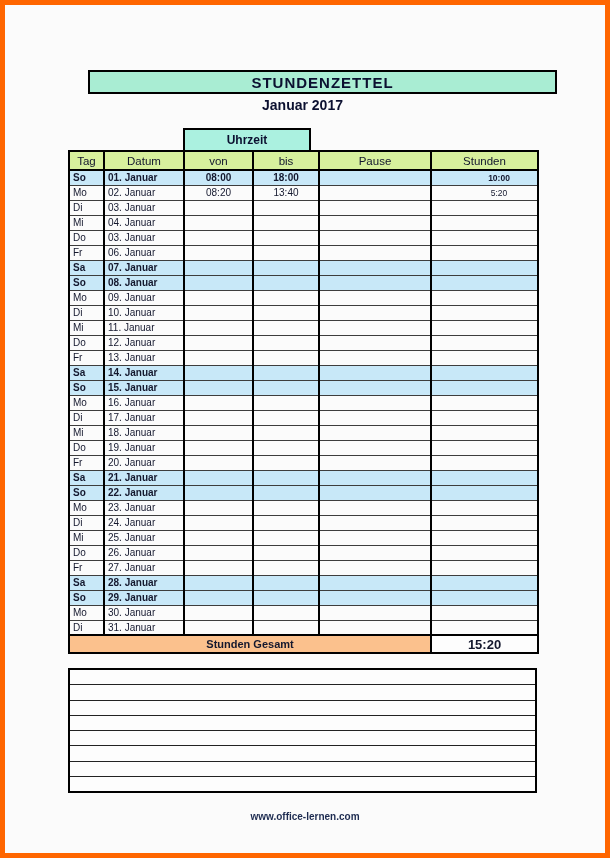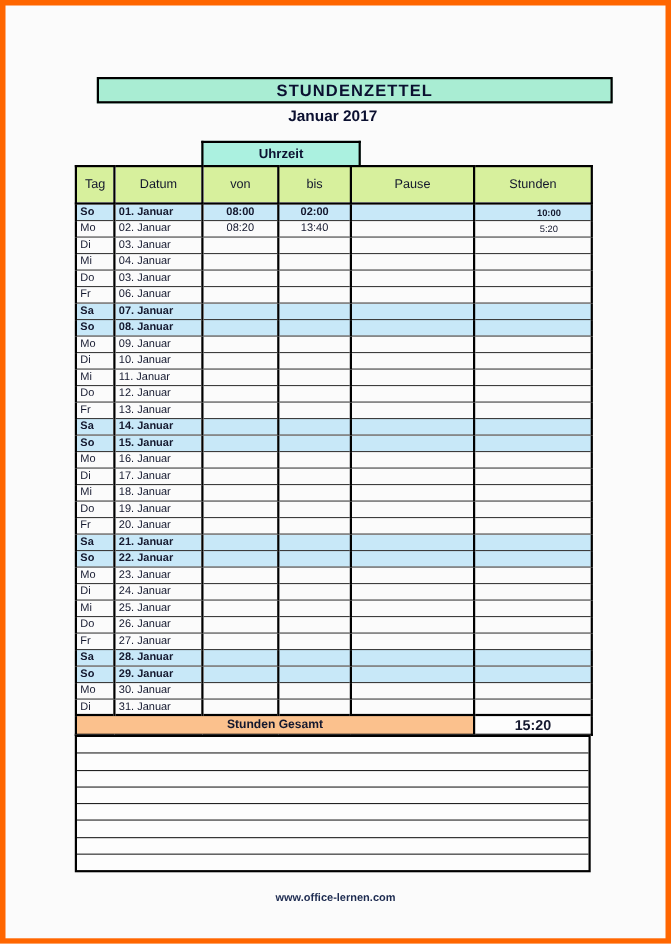--- a/index.html
+++ b/index.html
@@ -19,21 +19,21 @@
     box-sizing:border-box;border:2px solid #000;background:#a9edd3;
     display:flex;align-items:center;justify-content:center;
     font-size:15px;font-weight:bold;letter-spacing:1px;color:#0b1030;margin-left:20px;
   }
   .subtitle{
     position:absolute;left:63px;top:92px;width:469px;
     text-align:center;font-size:14px;font-weight:bold;color:#0b1030;
   }
   
   .uhrzeit-box{
-    position:absolute;left:178px;top:123px;width:145px;height:22px;
+    position:absolute;left:178px;top:123px;width:128px;height:22px;
     box-sizing:border-box;border:2px solid #000;border-bottom:none;
     background:#abf1e0;display:flex;align-items:center;justify-content:center;
     font-size:12px;font-weight:bold;color:#0b1030;
   }
   
   .sheet{
     position:absolute;left:63px;top:145px;width:469px;
     border-collapse:collapse;table-layout:fixed;
     font-size:10px;color:#14182e;
   }
@@ -42,21 +42,21 @@
   .sheet col.c-von{width:69px}
   .sheet col.c-bis{width:66px}
   .sheet col.c-pause{width:112px}
   .sheet col.c-stunden{width:107px}
   .sheet th,.sheet td{
     border-left:2px solid #000;border-right:2px solid #000;
     border-top:1px solid #3d3d3d;border-bottom:1px solid #3d3d3d;
     padding:0 3px;white-space:nowrap;overflow:hidden;
   }
   .sheet tr{height:15px;}
-  .sheet tr.hdr{height:34px;}
+  .sheet tr.hdr{height:19px;}
   .sheet tr.hdr th{
     background:#d7f09d;font-weight:normal;font-size:11.5px;
     text-align:center;border-top:2px solid #000;border-bottom:2px solid #000;
     color:#11152c;
   }
   .sheet td.col-tag,.sheet td.col-datum{text-align:left;}
   .sheet td.col-von,.sheet td.col-bis{text-align:center;}
   .sheet td.col-stunden{text-align:center;font-size:8.5px;padding-left:32px;}
   .sheet tr.weekend td{background:#c8e8f8;font-weight:bold;}
   .sheet tr.total{height:18px;padding-left:12px;}
@@ -117,21 +117,21 @@
         <th>bis</th>
         <th>Pause</th>
         <th>Stunden</th>
       </tr>
     </thead>
     <tbody>
         <tr class="weekend">
           <td class="col-tag">So</td>
           <td class="col-datum">01. Januar</td>
           <td class="col-von">08:00</td>
-          <td class="col-bis">02:00</td>
+          <td class="col-bis">18:00</td>
           <td class="col-pause"></td>
           <td class="col-stunden">10:00</td>
         </tr>
         <tr>
           <td class="col-tag">Mo</td>
           <td class="col-datum">02. Januar</td>
           <td class="col-von">08:20</td>
           <td class="col-bis">13:40</td>
           <td class="col-pause"></td>
           <td class="col-stunden">5:20</td>

